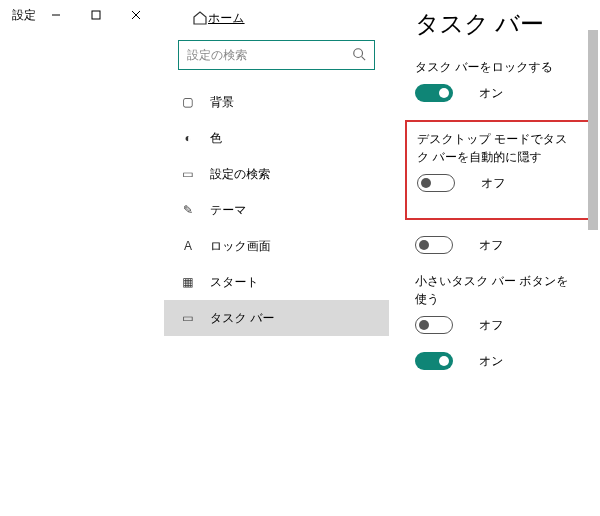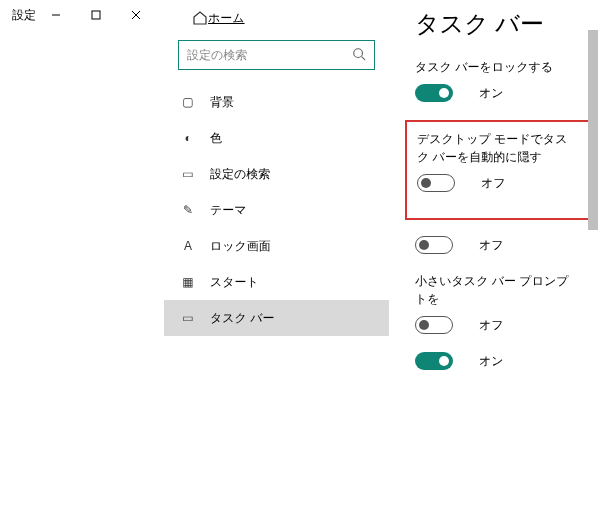--- a/index.html
+++ b/index.html
@@ -142,21 +142,21 @@
       <div class="setting">
         <div class="toggle-row">
             <div class="toggle off">
               <div class="knob"></div>
             </div>
             <span class="toggle-state">オフ</span>
           </div>
       </div>
 
       <div class="setting">
-        <div class="setting-label">小さいタスク バー プロンプトを</div>
+        <div class="setting-label">小さいタスク バー ボタンを使う</div>
         <div class="toggle-row">
             <div class="toggle off">
               <div class="knob"></div>
             </div>
             <span class="toggle-state">オフ</span>
           </div>
       </div>
 
       <div class="setting">
         <div class="toggle-row">

